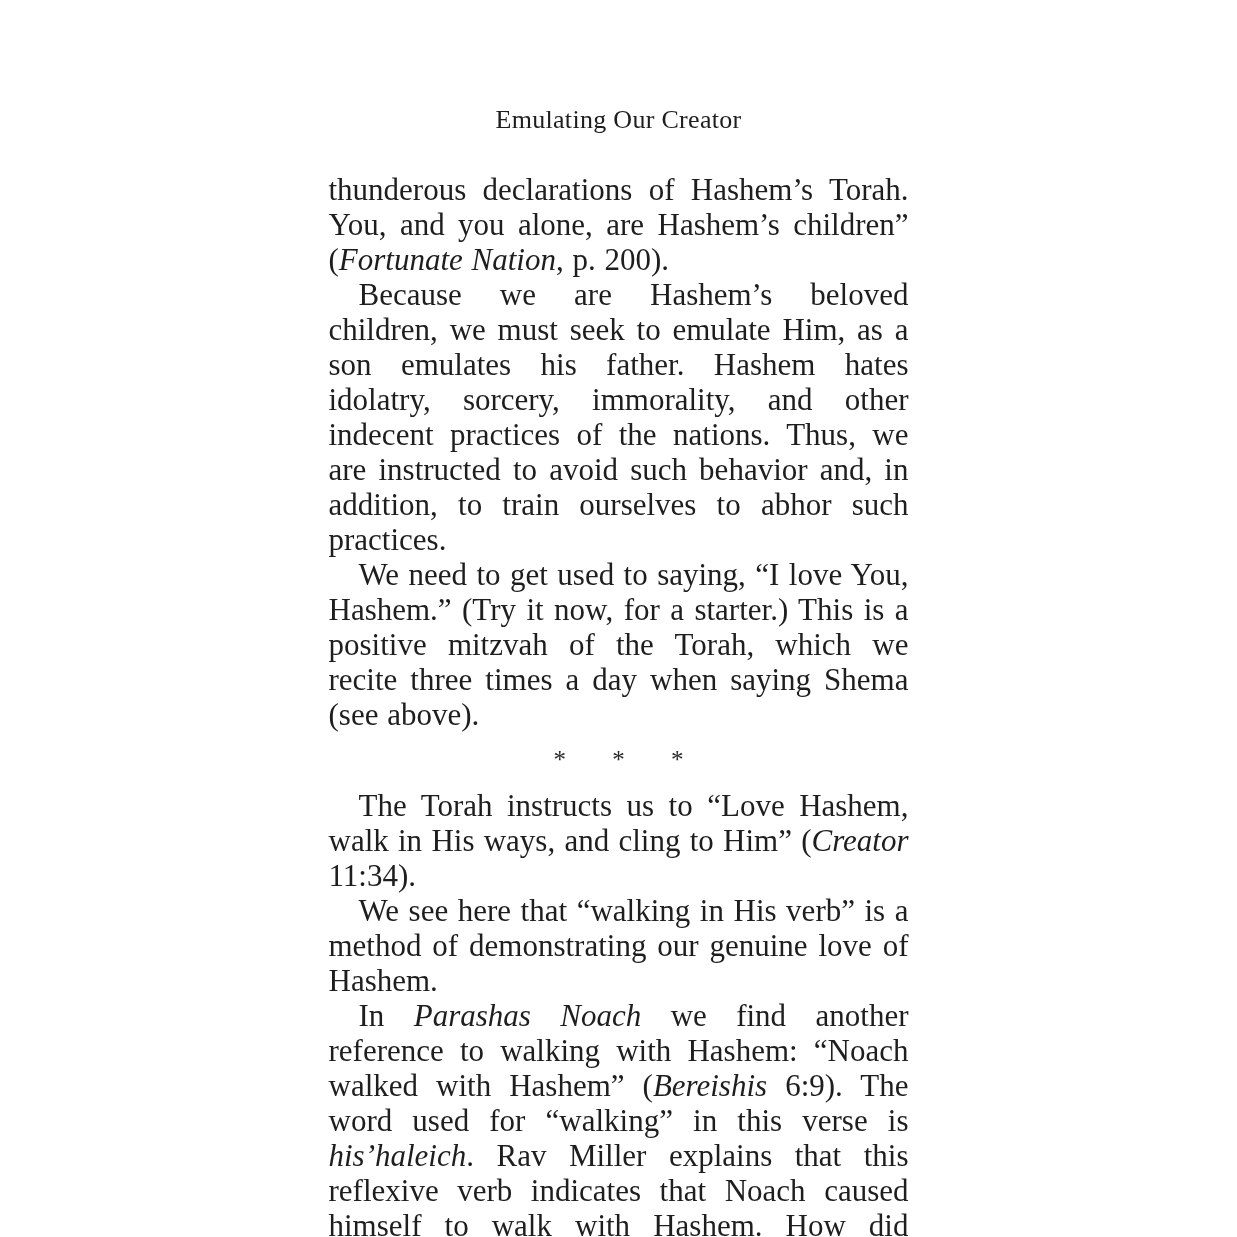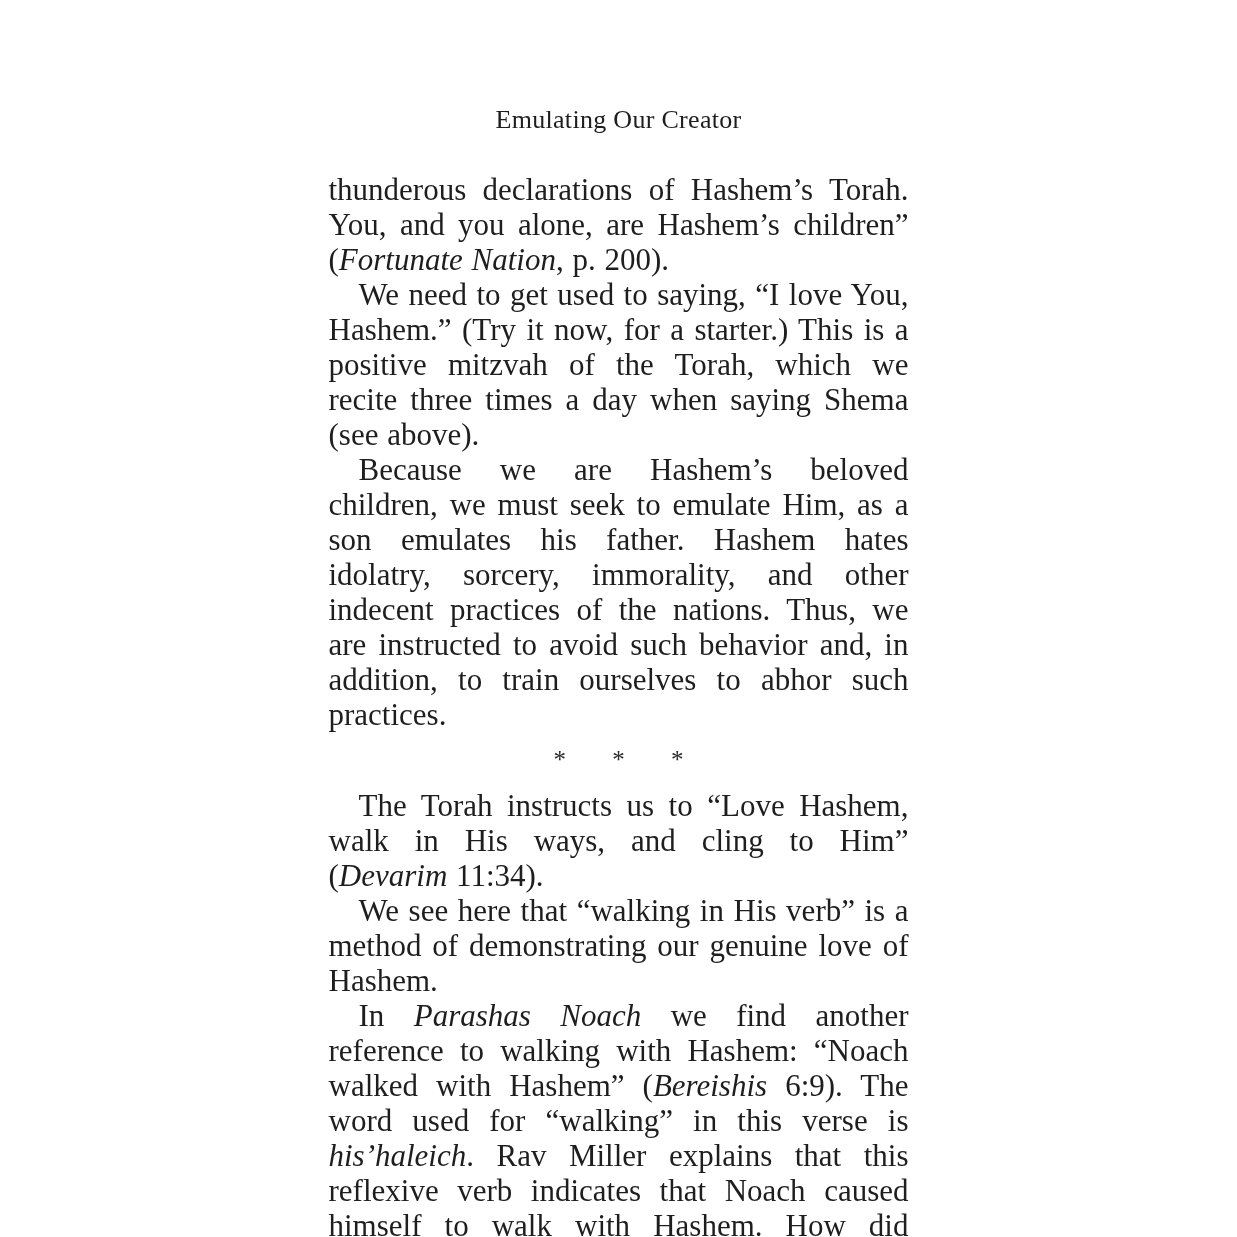--- a/index.html
+++ b/index.html
@@ -54,26 +54,26 @@
   }
 </style>
 </head>
 <body>
 
 <div class="book-page">
   <div class="running-header">Emulating Our Creator</div>
 
   <div class="text-block">
       <p class="para"><span>thunderous declarations of Hashem’s Torah. You, and you alone, are Hashem’s children” (</span><span class="italic">Fortunate Nation</span><span>, p. 200).</span></p>
+      <p class="para indent"><span>Because we are Hashem’s beloved children, we must seek to emulate Him, as a son emulates his father. Hashem hates idolatry, sorcery, immorality, and other indecent practices of the nations. Thus, we are instructed to avoid such behavior and, in addition, to train ourselves to abhor such practices.</span></p>
       <p class="para indent"><span>We need to get used to saying, “I love You, Hashem.” (Try it now, for a starter.) This is a positive mitzvah of the Torah, which we recite three times a day when saying Shema (see above).</span></p>
-      <p class="para indent"><span>Because we are Hashem’s beloved children, we must seek to emulate Him, as a son emulates his father. Hashem hates idolatry, sorcery, immorality, and other indecent practices of the nations. Thus, we are instructed to avoid such behavior and, in addition, to train ourselves to abhor such practices.</span></p>
     </div>
 
   <div class="section-break">* * *</div>
 
   <div class="text-block">
-      <p class="para indent"><span>The Torah instructs us to “Love Hashem, walk in His ways, and cling to Him” (</span><span class="italic">Devarim</span><span> 11:34).</span></p>
+      <p class="para indent"><span>The Torah instructs us to “Love Hashem, walk in His ways, and cling to Him” (</span><span class="italic">Creator</span><span> 11:34).</span></p>
       <p class="para indent"><span>We see here that “walking in His verb” is a method of demonstrating our genuine love of Hashem.</span></p>
       <p class="para indent"><span>In </span><span class="italic">Parashas Noach</span><span> we find another reference to walking with Hashem: “Noach walked with Hashem” (</span><span class="italic">Bereishis</span><span> 6:9). The word used for “walking” in this verse is </span><span class="italic">his’haleich</span><span>. Rav Miller explains that this reflexive verb indicates that Noach caused himself to walk with Hashem. How did Noach do this? By always thinking about Hashem.</span></p>
     </div>
 
   <div class="page-number">22</div>
 </div>
 
 </body></html>

